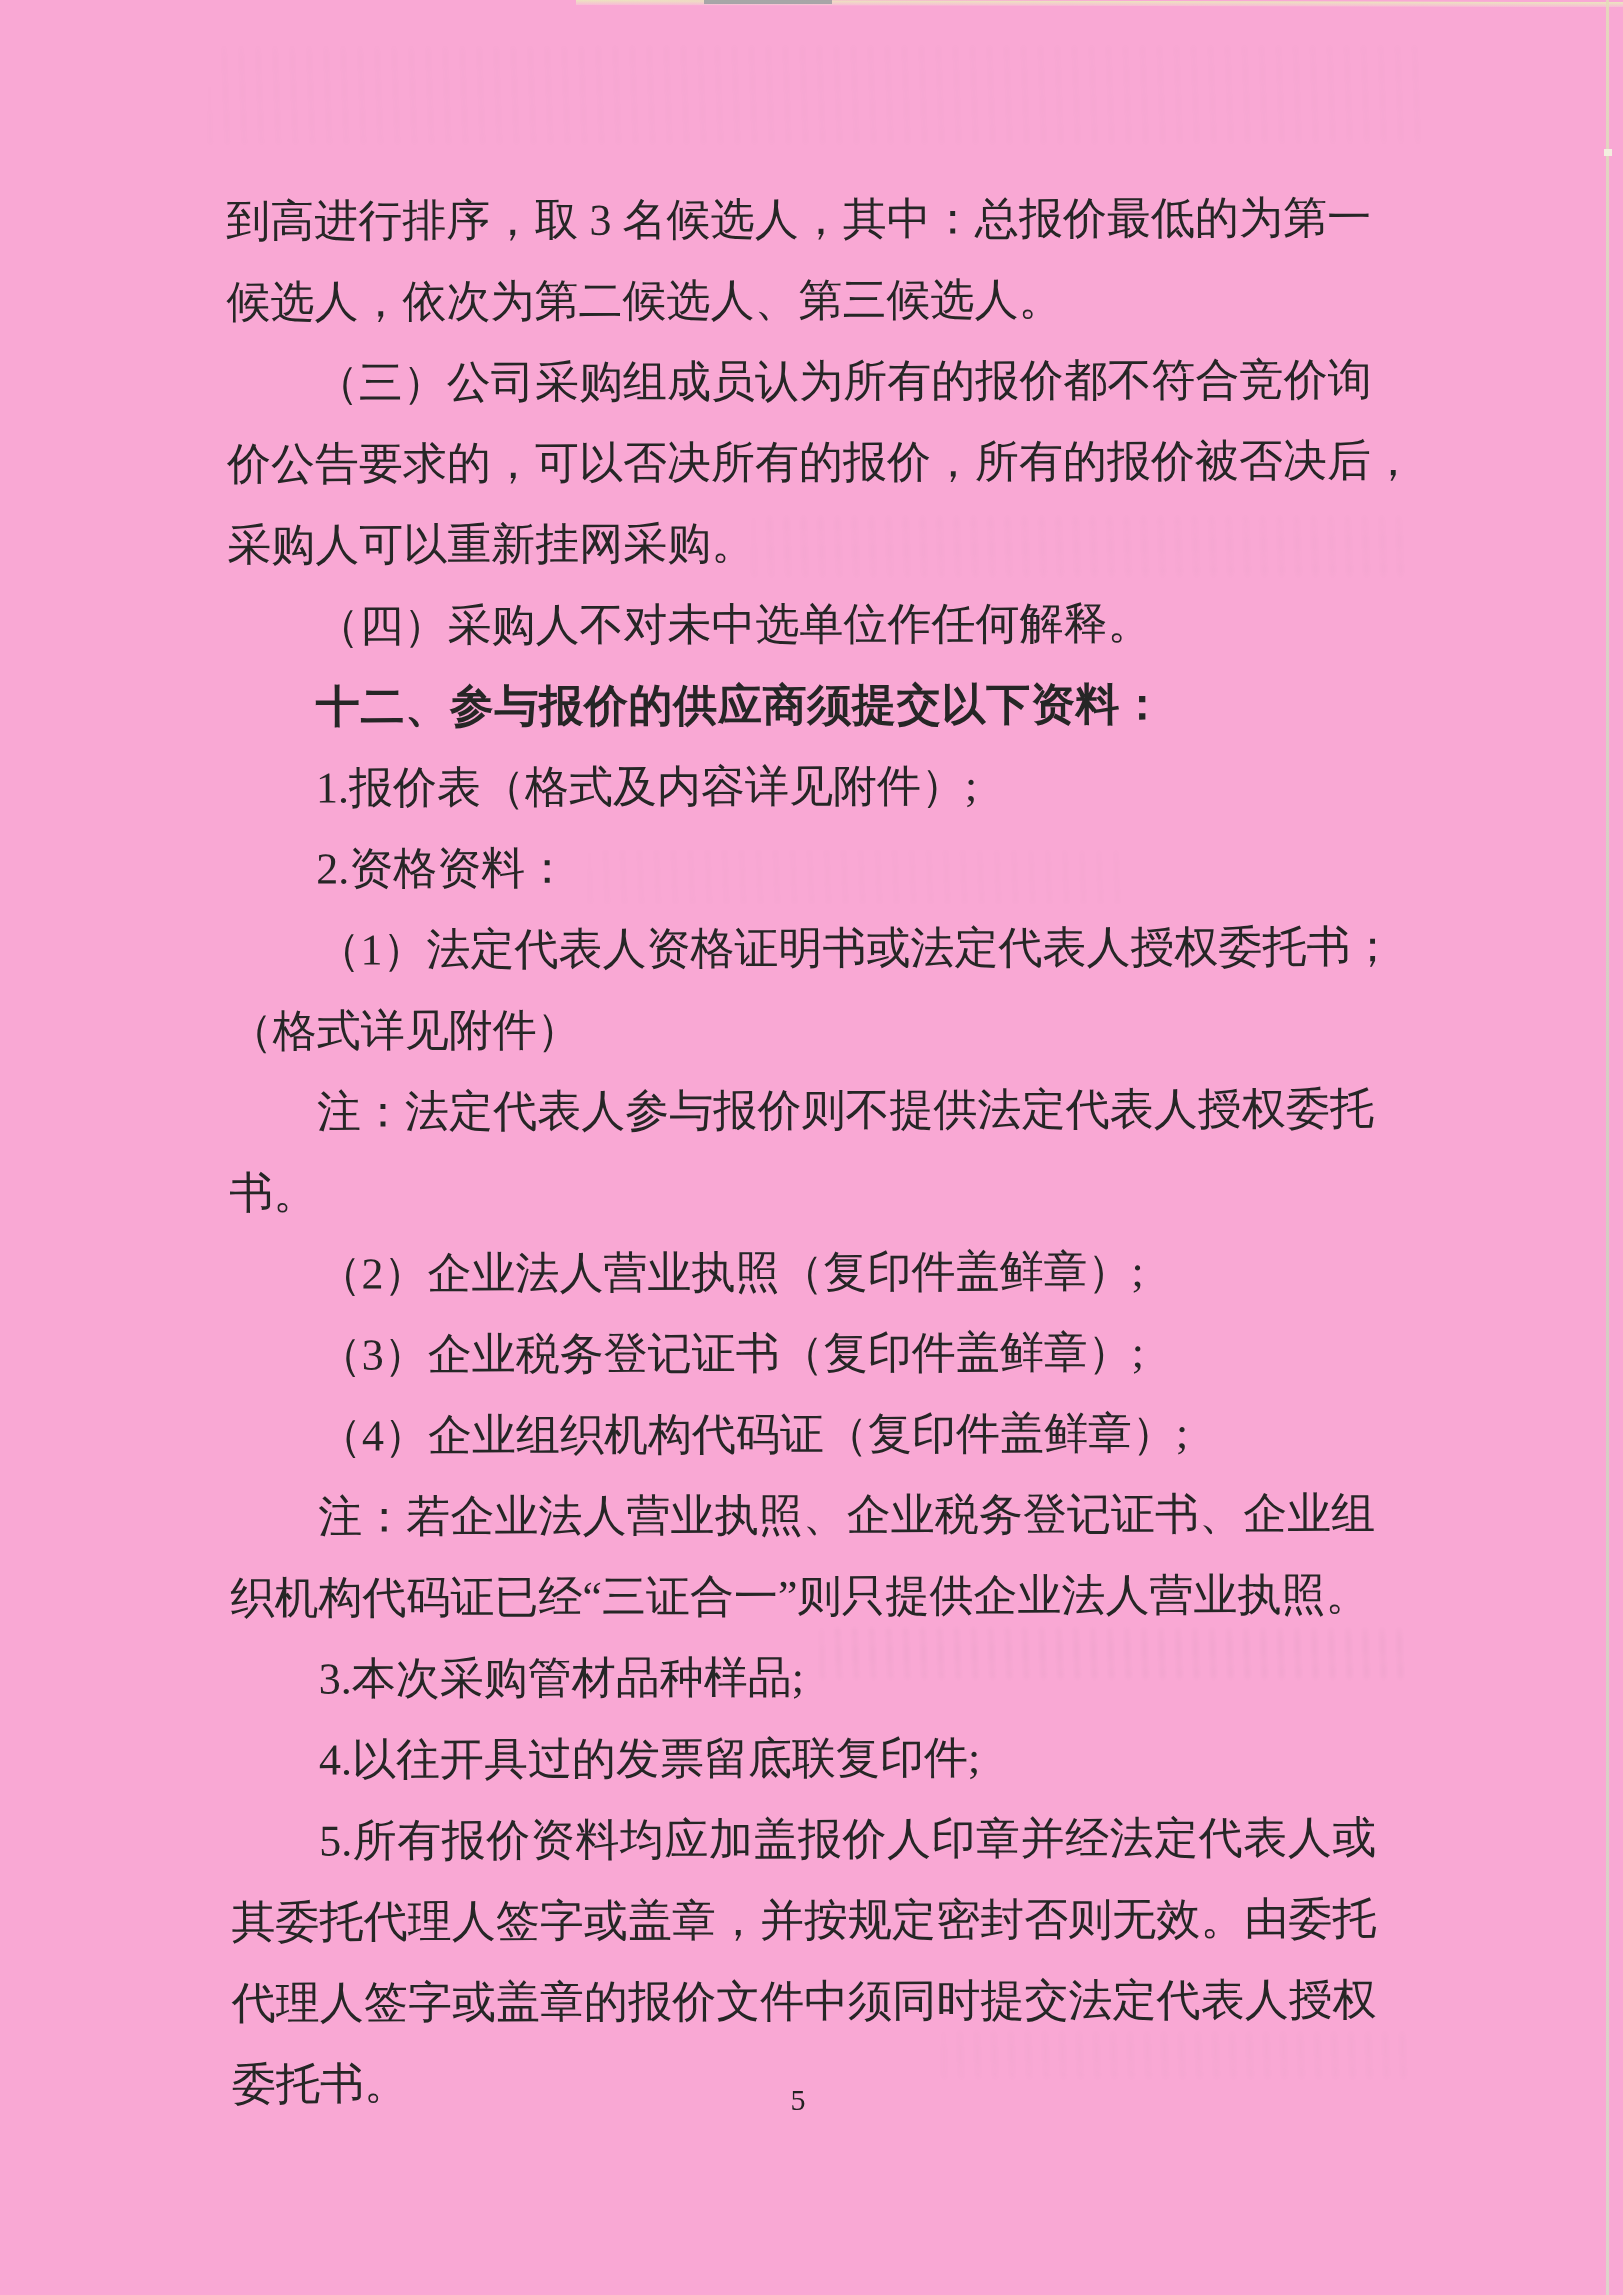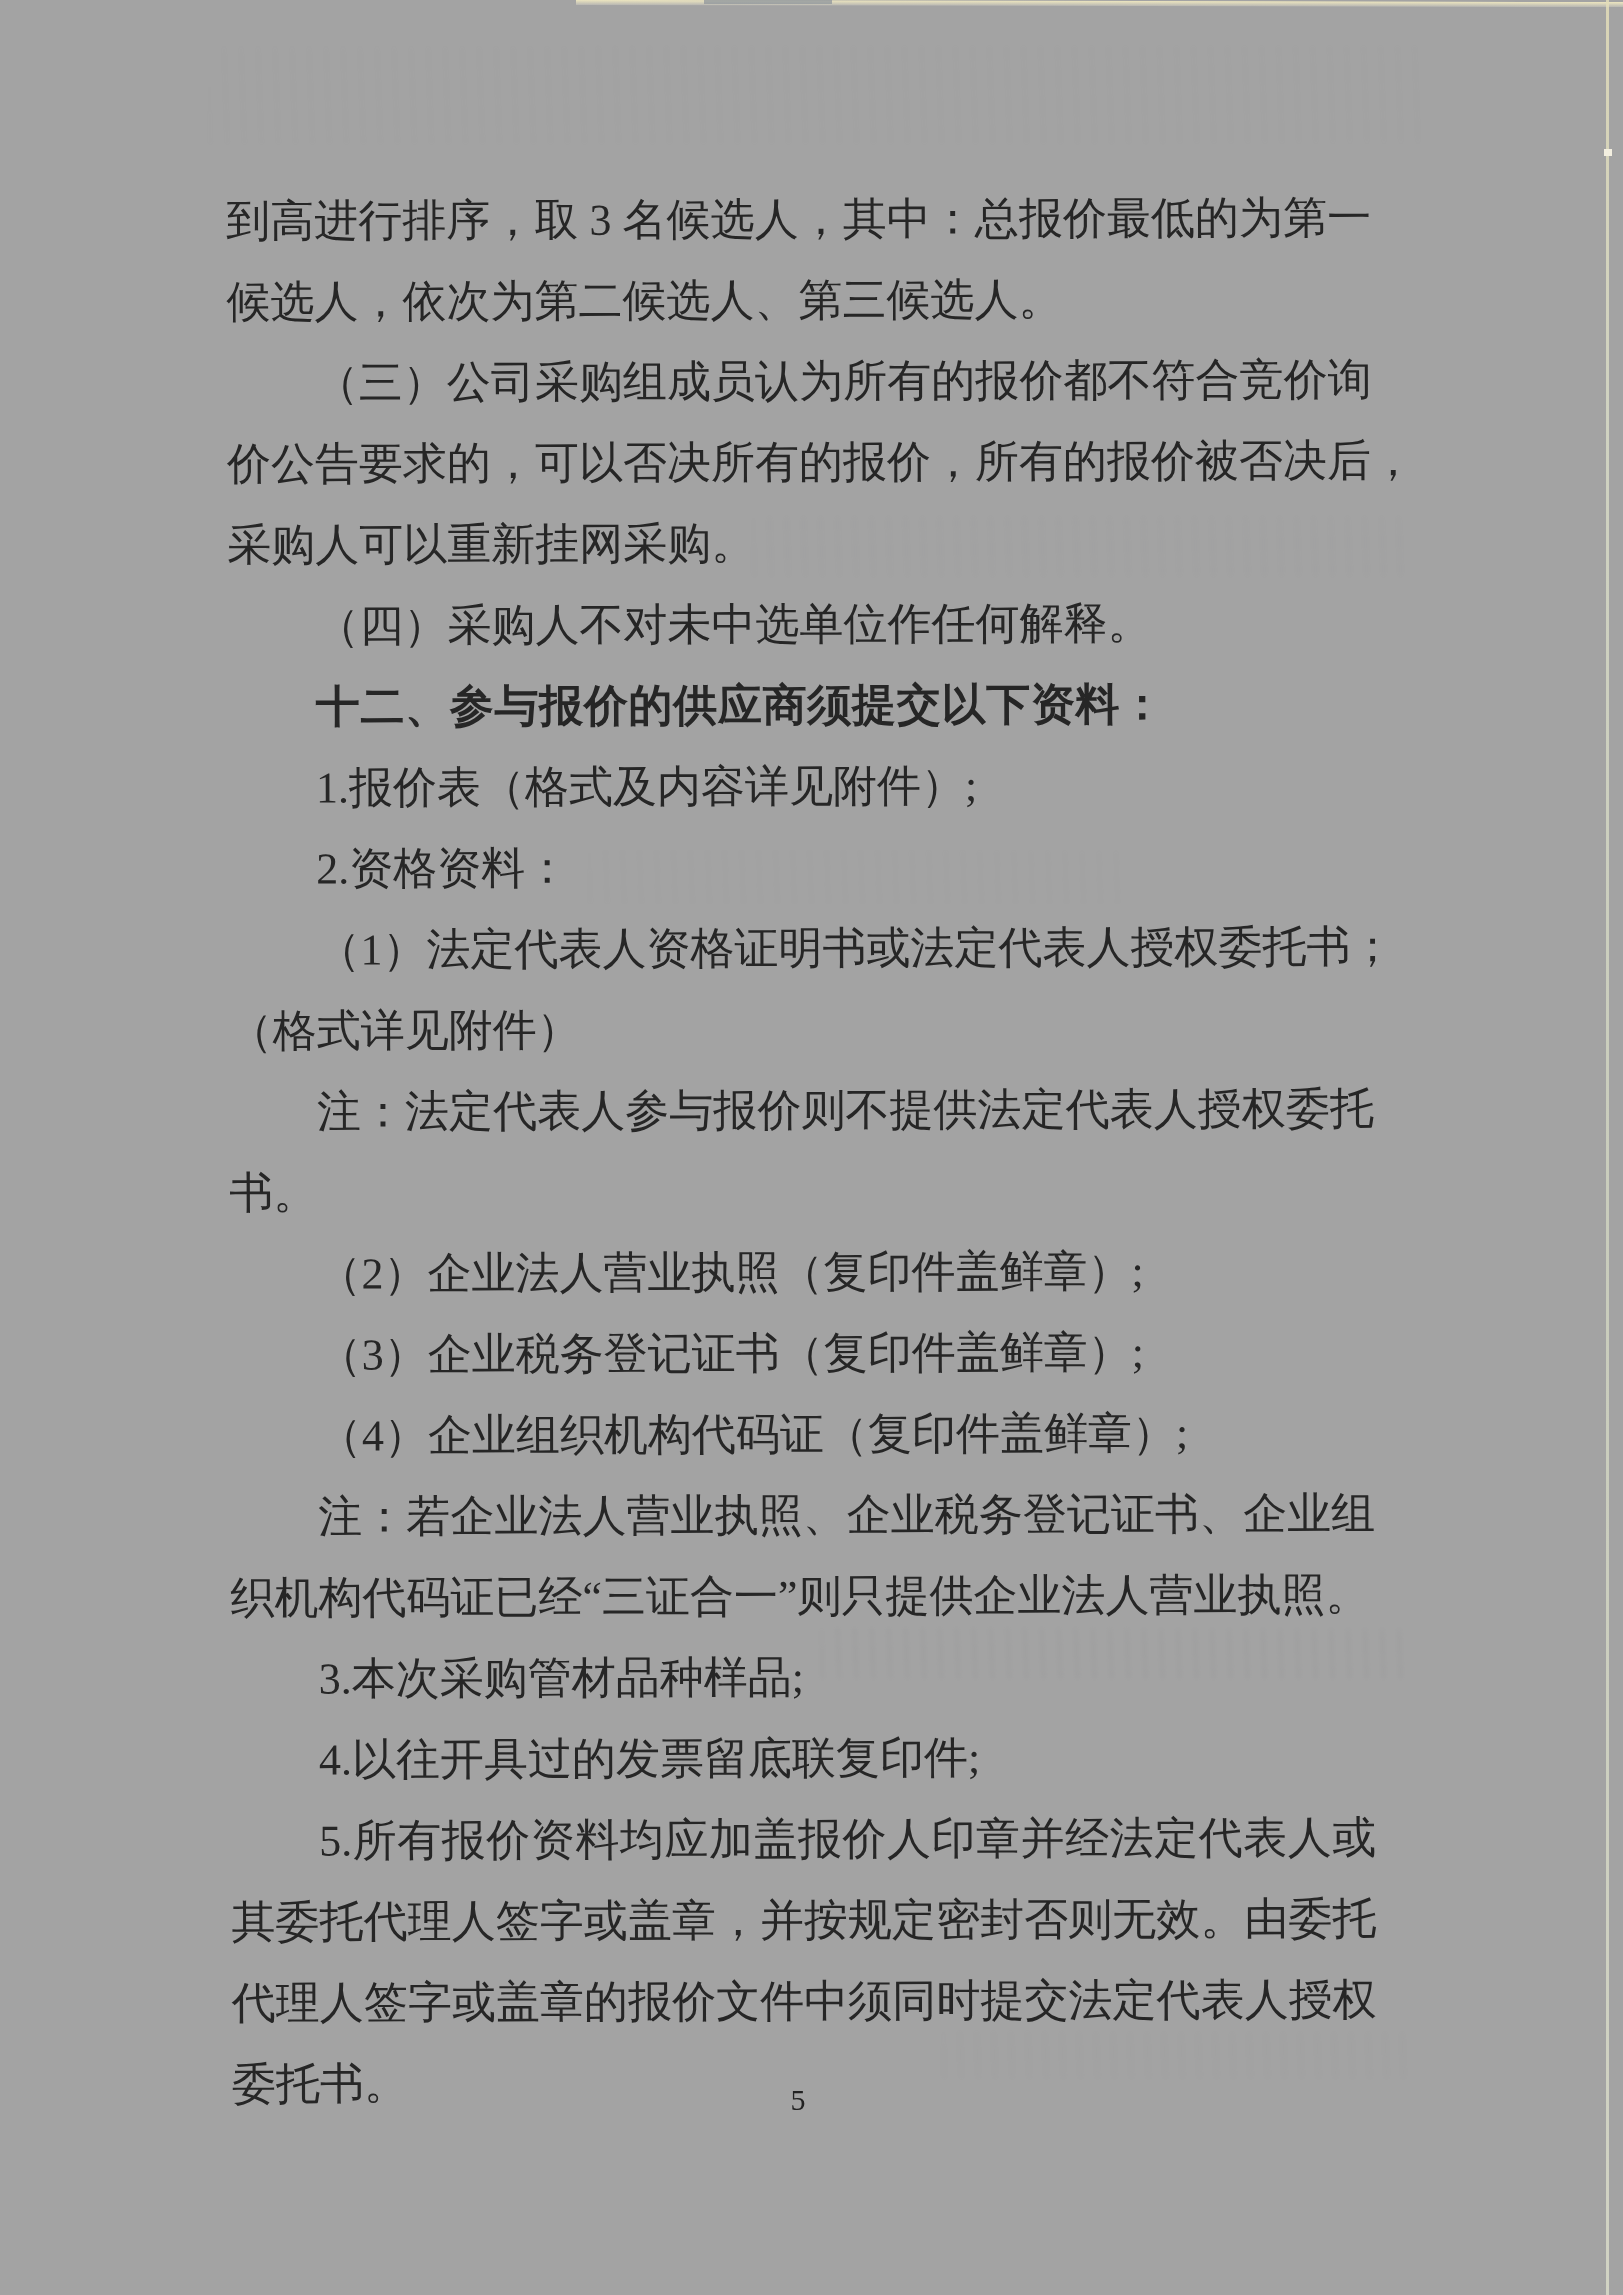--- a/index.html
+++ b/index.html
@@ -8,21 +8,21 @@
     width: 1623px;
     height: 2295px;
     background: #ffffff;
     overflow: hidden;
   }
   .page {
     position: absolute;
     left: 0; top: 0;
     width: 1623px;
     height: 2295px;
-    background: #a3a3a3;
+    background: #f9a8d4;
   }
   
   .edge-top-cream {
     position: absolute;
     top: 1.3px; left: 576px;
     width: 1047px; height: 5.2px;
     background: linear-gradient(to bottom, #ece5bf, rgba(246,242,224,0.25));
     transform: rotate(0.12deg);
   }
   .edge-top-gray {

